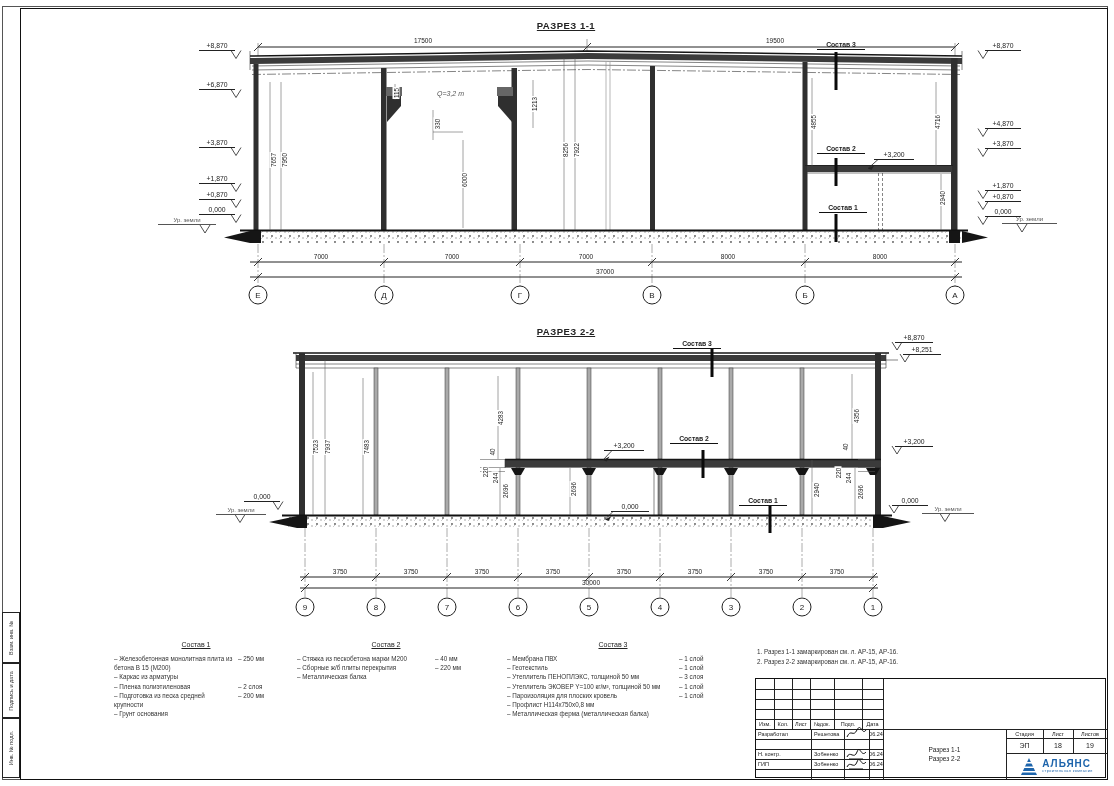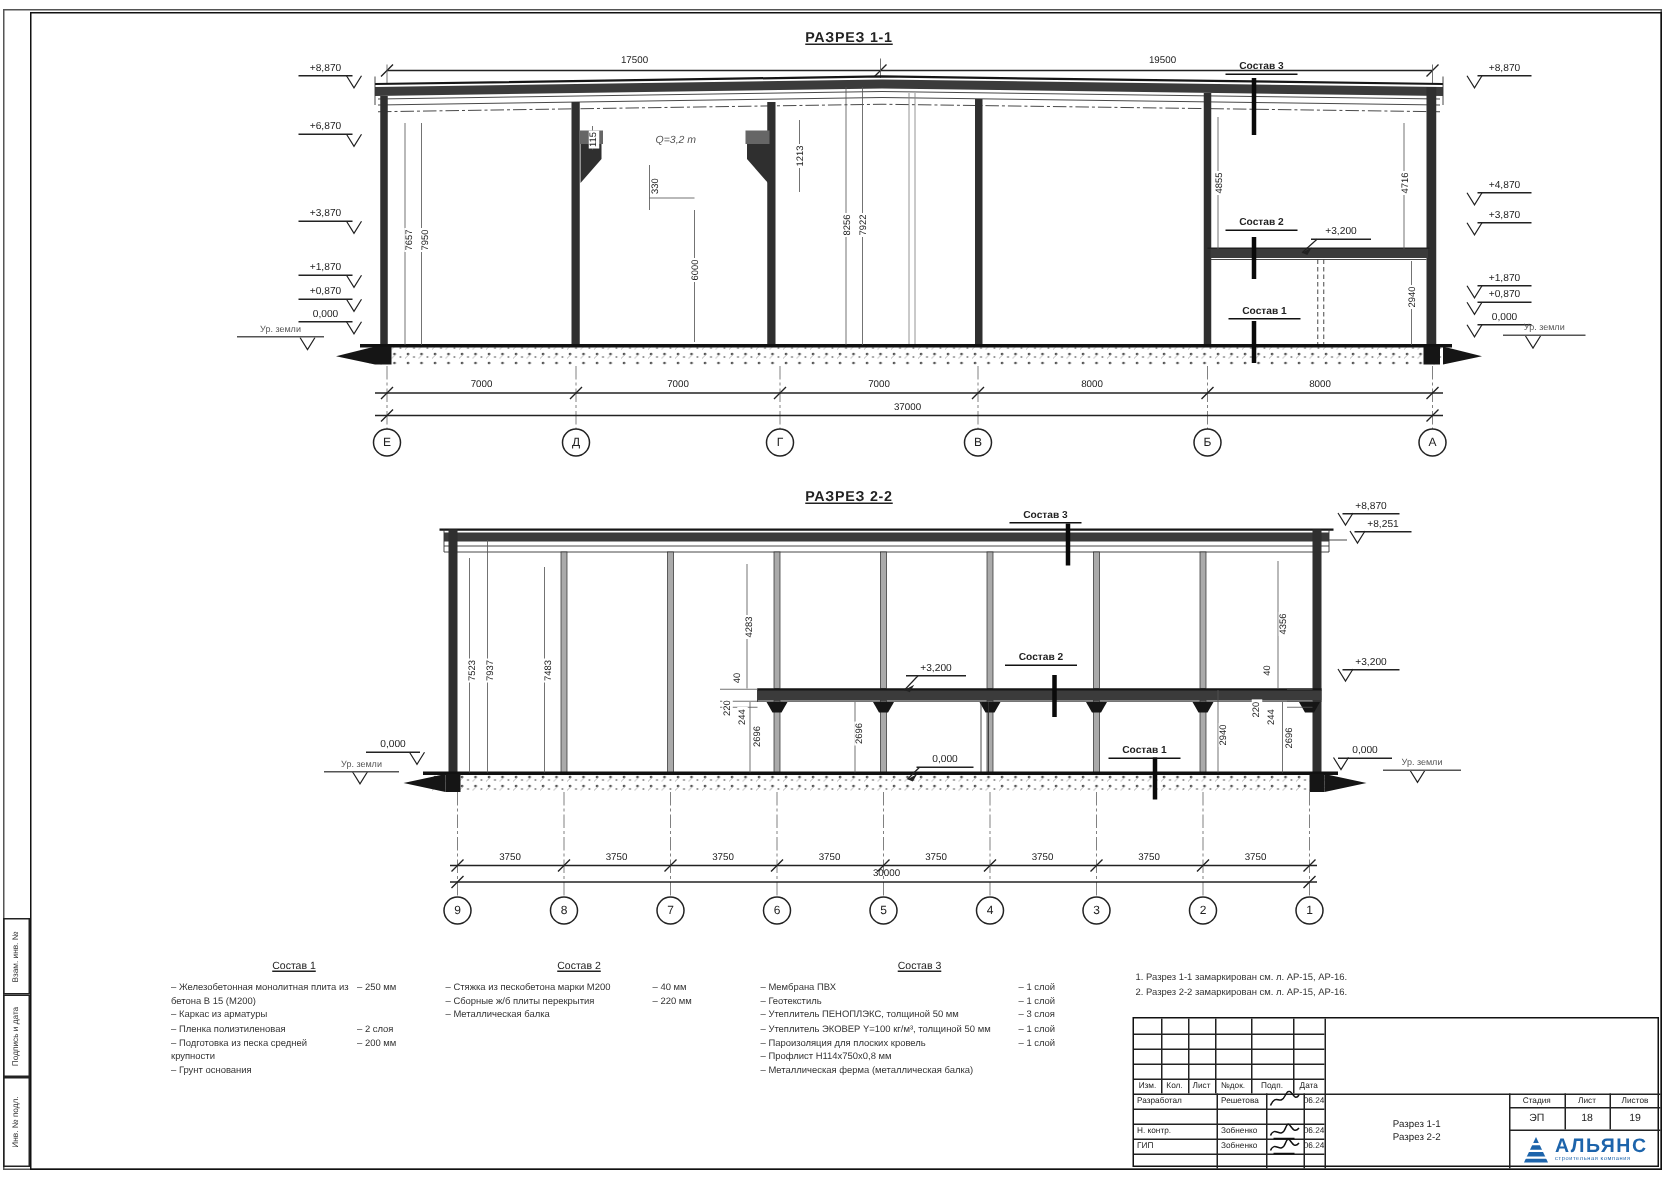--- a/index.html
+++ b/index.html
@@ -40,21 +40,21 @@
   .note{position:absolute;font-size:6.3px;color:#333;white-space:nowrap;}
   .tb{position:absolute;left:755px;top:678px;width:351px;height:100px;border:1.6px solid #111;box-sizing:border-box;}
   .tbl{position:absolute;background:#222;}
   .tbc{position:absolute;display:flex;align-items:center;justify-content:center;
        font-size:5.5px;color:#222;overflow:hidden;white-space:nowrap;}
   .tbc.left{justify-content:flex-start;padding-left:2px;}
   .doc-title{position:absolute;left:127px;top:50px;width:123px;height:50px;display:flex;
              flex-direction:column;align-items:center;justify-content:center;font-size:6.5px;gap:2px;}
   .logo{position:absolute;left:250px;top:74px;width:101px;height:26px;display:flex;
         align-items:center;justify-content:center;gap:4px;}
-  .logo-name{font-size:13px;font-weight:bold;color:#1d64ab;letter-spacing:1px;line-height:1;text-align:center;}
+  .logo-name{font-size:10px;font-weight:bold;color:#1d64ab;letter-spacing:1px;line-height:1;}
   .logo-sub{font-size:3.8px;color:#1d64ab;letter-spacing:.4px;line-height:1;margin-top:1px;}
   .strip-cell{position:absolute;left:2px;width:18px;border:1px solid #222;box-sizing:border-box;
               display:flex;align-items:center;justify-content:center;}
   .strip-cell span{transform:rotate(-90deg);white-space:nowrap;font-size:5.5px;color:#333;}
   .sig{position:absolute;}
 </style>
 </head>
 <body>
 
 <div class="sheet">

